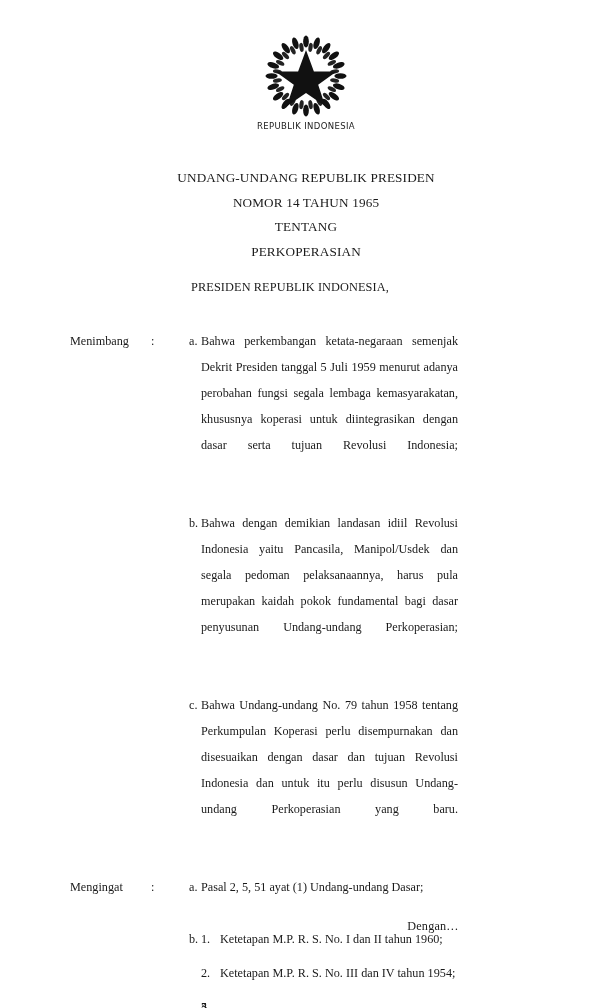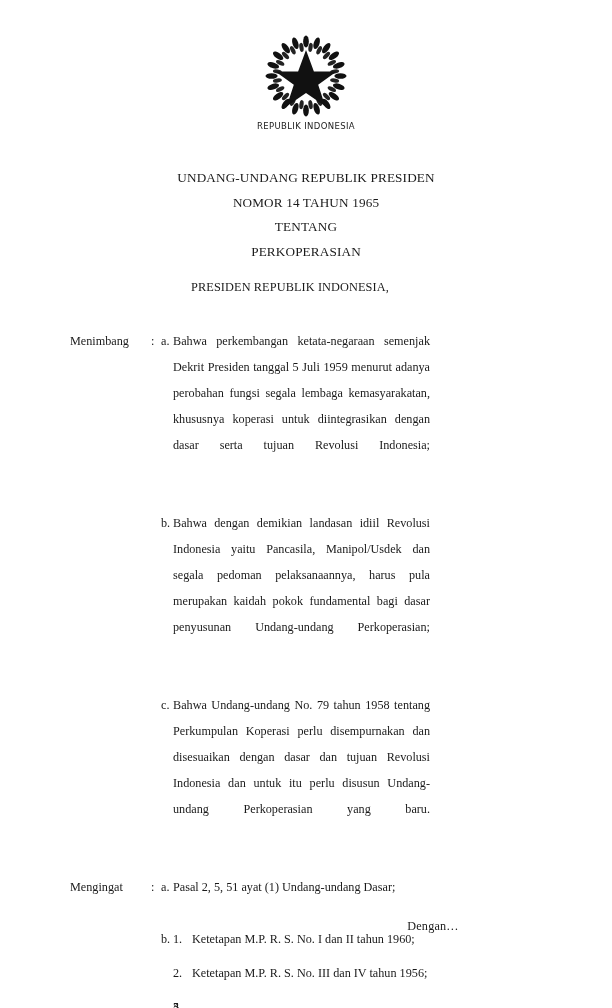--- a/index.html
+++ b/index.html
@@ -72,20 +72,21 @@
   .clauses {
     position: absolute;
     top: 328px;
     left: 0;
     width: 612px;
   }
 
   .row {
     position: relative;
     width: 500px;
+    padding-left: 28px;
   }
 
   .label {
     position: absolute;
     left: 70px;
     top: 0;
     width: 80px;
     font-size: 12.2px;
     line-height: 26px;
     white-space: nowrap;
@@ -281,21 +282,21 @@
           <span class="item-marker">b.</span>
           <span class="subitems">
 
             <span class="subitem" style="display:block;">
               <span class="subitem-marker">1.</span>
               <span>Ketetapan M.P. R. S. No. I dan II tahun 1960;</span>
             </span>
 
             <span class="subitem" style="display:block; margin-top:8px;">
               <span class="subitem-marker">2.</span>
-              <span>Ketetapan M.P. R. S. No. III dan IV tahun 1956;</span>
+              <span>Ketetapan M.P. R. S. No. III dan IV tahun 1954;</span>
             </span>
 
             <span class="subitem" style="display:block; margin-top:8px;">
               <span class="subitem-marker">3.</span>
             </span>
 
             <span class="subitem" style="display:block; margin-top:8px;">
               <span class="subitem-marker">4.</span>
             </span>
 

